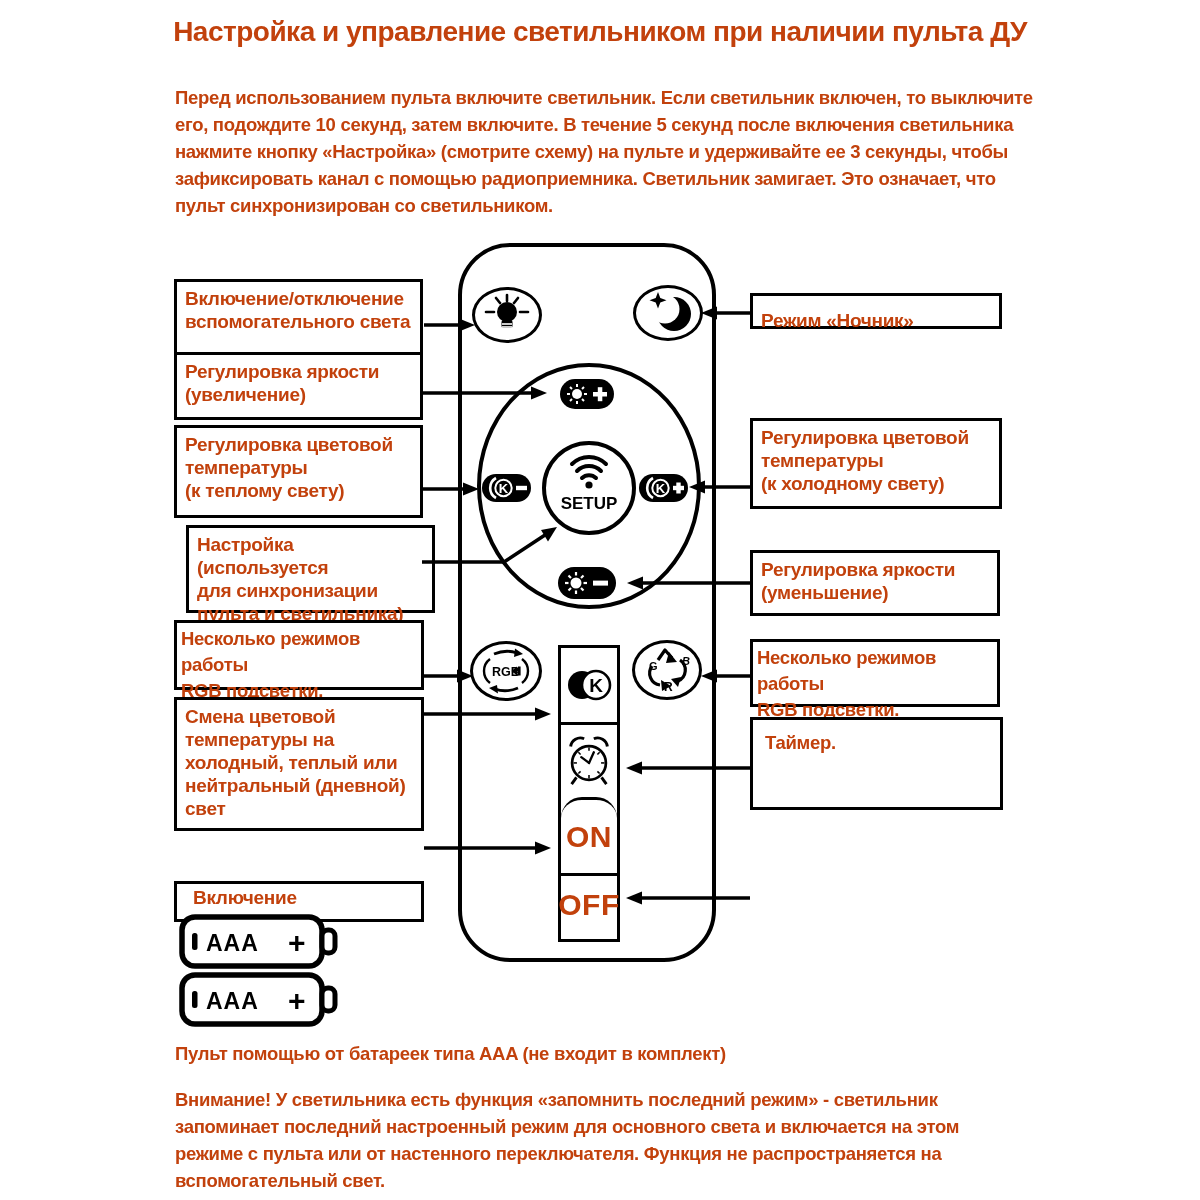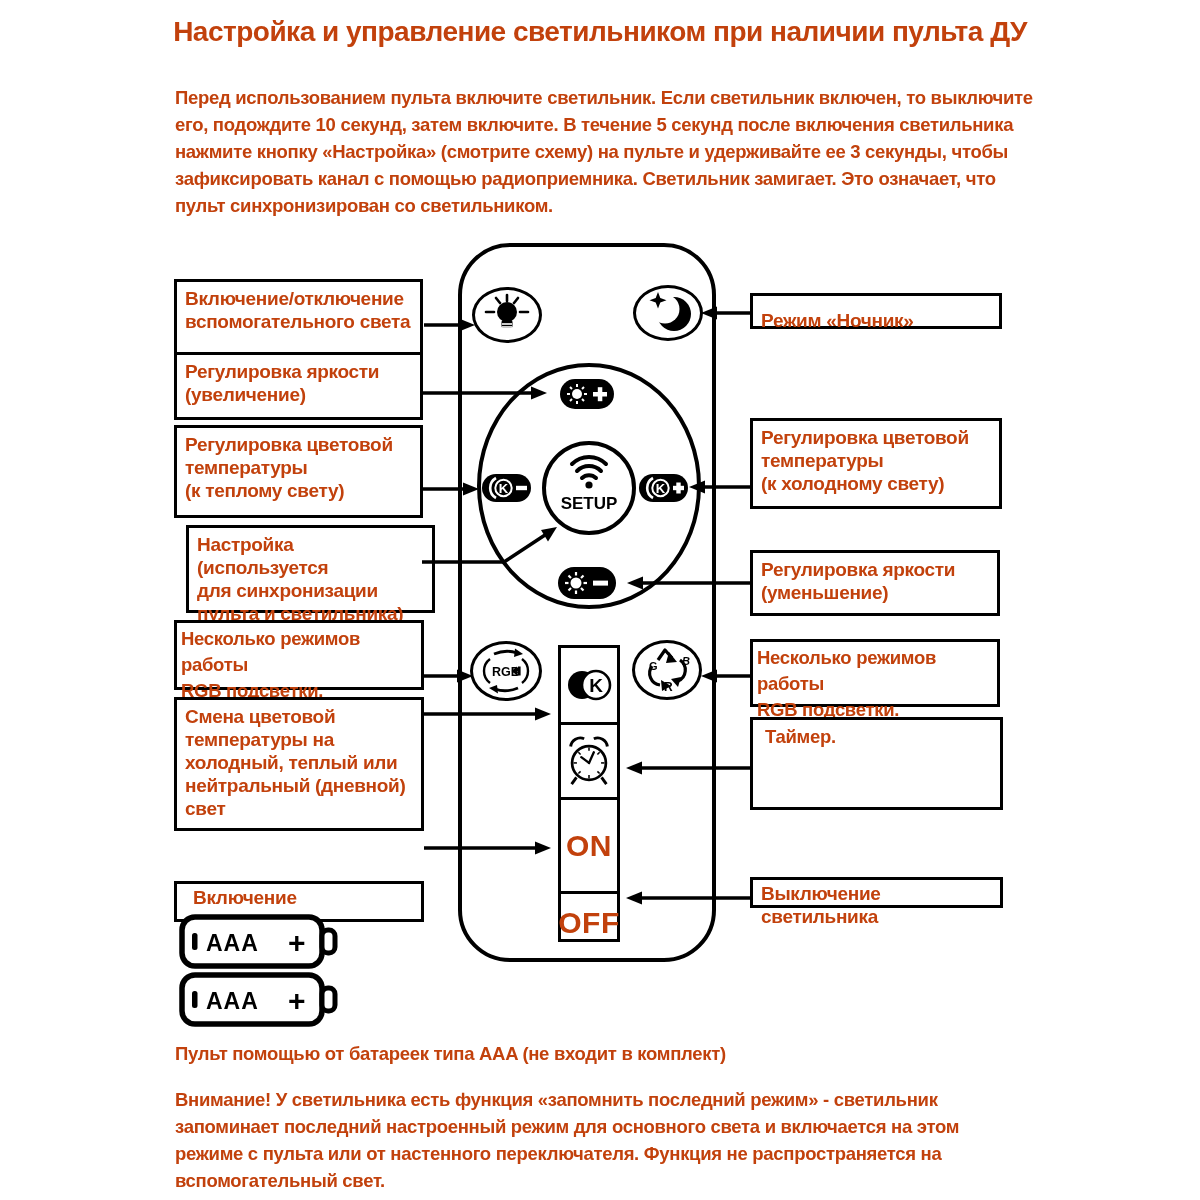--- a/index.html
+++ b/index.html
@@ -74,22 +74,21 @@
 
   <div class="abs callout" style="left:750px;top:293px;width:252px;height:36px;padding:13px 8px;">Режим «Ночник»</div>
   <div class="abs callout" style="left:750px;top:418px;width:252px;height:91px;">Регулировка цветовой
 температуры
 (к холодному свету)</div>
   <div class="abs callout" style="left:750px;top:550px;width:250px;height:66px;">Регулировка яркости
 (уменьшение)</div>
   <div class="abs callout reg" style="left:750px;top:639px;width:250px;height:68px;">Несколько режимов работы
 RGB подсветки.
 Ручная настройка.</div>
-  <div class="abs callout reg" style="left:750px;top:717px;width:253px;height:93px;padding:4px 12px;">Таймер.</div>
-  <div class="abs callout" style="left:750px;top:877px;width:253px;height:31px;padding:2px 8px;">Выключение светильника</div>
+  <div class="abs callout reg" style="left:750px;top:717px;width:253px;height:93px;padding:10px 12px;">Таймер.</div>
 
   <div class="abs remote-body" style="left:458px;top:243px;width:258px;height:719px;"></div>
 
   <div class="abs ell" style="left:472px;top:287px;width:70px;height:56px;">
     <svg width="64" height="50" viewBox="0 0 64 50">
       <circle cx="32" cy="22" r="10" fill="#000"></circle>
       <rect x="26.5" y="30" width="11" height="8" rx="2" fill="#000"></rect>
       <line x1="27" y1="34" x2="37" y2="34" stroke="#fff" stroke-width="1.6"></line>
       <line x1="27" y1="37" x2="37" y2="37" stroke="#fff" stroke-width="1.6"></line>
       <g stroke="#000" stroke-width="2.6" stroke-linecap="round">
@@ -233,21 +232,21 @@
             <line x1="20.3" y1="41.7" x2="18" y2="44"></line>
         </g>
         <g stroke="#000" stroke-width="2.4" stroke-linecap="round">
           <line x1="29" y1="33" x2="34" y2="22"></line>
           <line x1="29" y1="33" x2="21" y2="27"></line>
         </g>
         <line x1="16" y1="48" x2="11" y2="55" stroke="#000" stroke-width="3"></line>
         <line x1="42" y1="48" x2="47" y2="55" stroke="#000" stroke-width="3"></line>
       </svg>
     </div>
-    <div class="cell onoff" style="height:94px;">
+    <div class="cell onoff" style="height:76px;border-radius:21px;">
         <span>ON</span>
       </div>
     <div class="cell onoff" style="height:61px;">
         <span>OFF</span>
       </div>
   </div>
 
   <svg class="abs" style="left:178px;top:913px;" width="162" height="57" viewBox="0 0 162 57">
     <rect x="4" y="4" width="140" height="49" rx="13" fill="#fff" stroke="#000" stroke-width="5.5"></rect>
     <rect x="144" y="17" width="13" height="23" rx="6" fill="#fff" stroke="#000" stroke-width="5"></rect>

